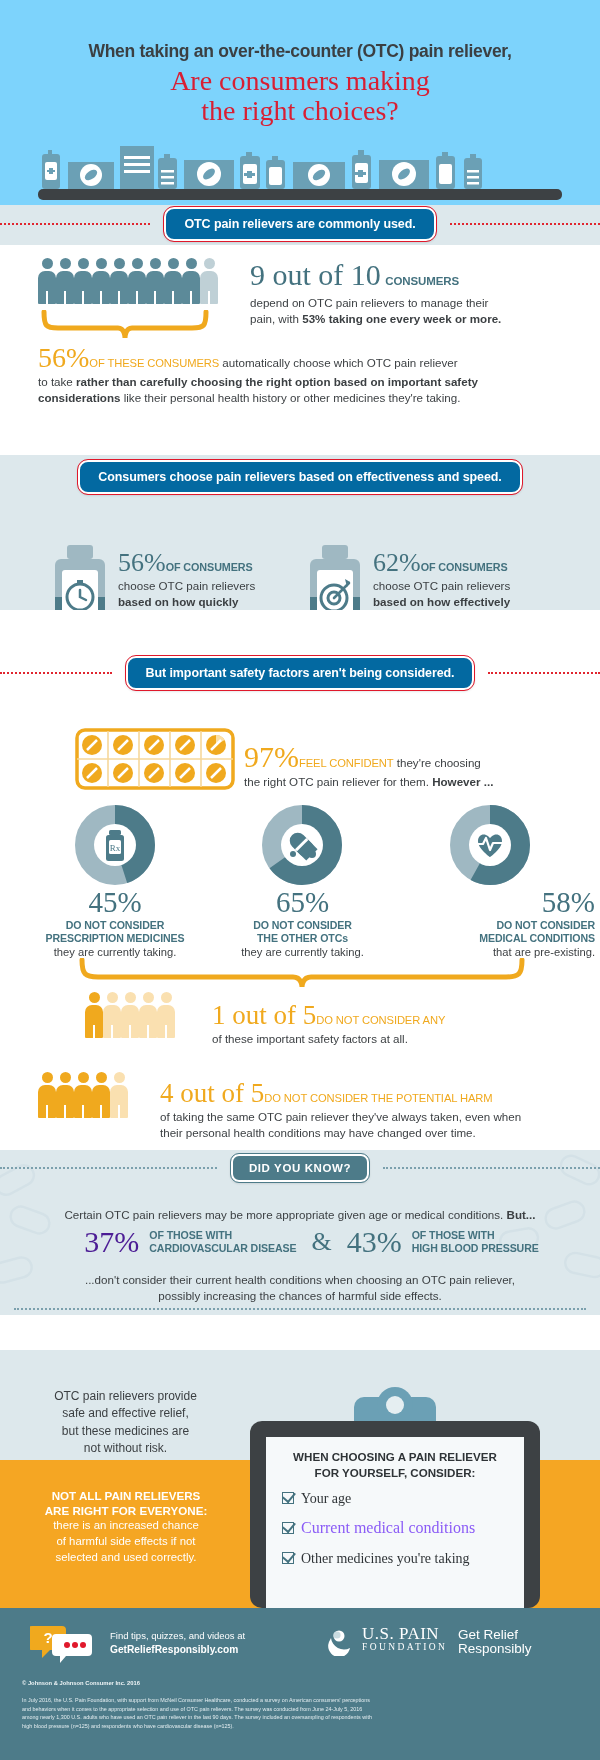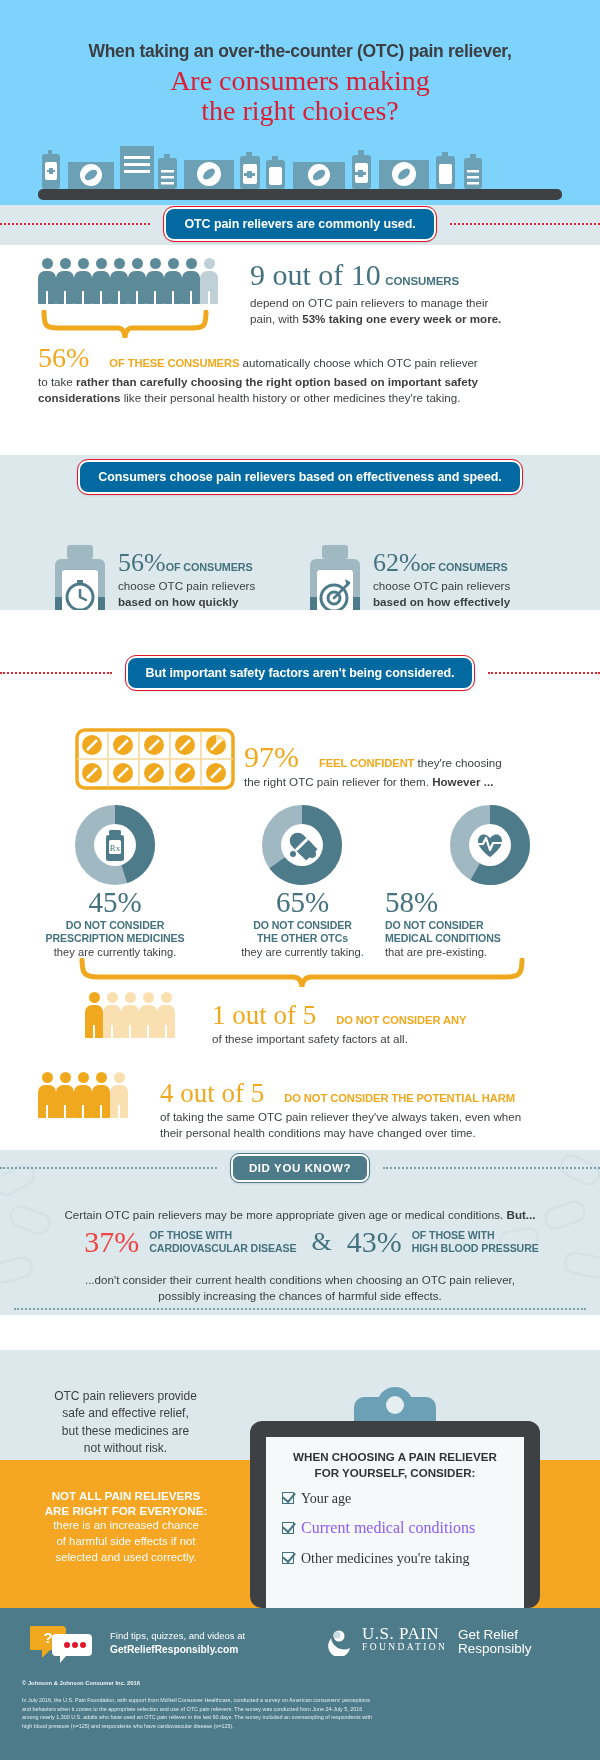--- a/index.html
+++ b/index.html
@@ -67,21 +67,21 @@
   .person { display: inline-block; width: 18px; height: 46px; position: relative; vertical-align: bottom; }
   .person .head { position: absolute; top: 0; left: 3.5px; width: 11px; height: 11px; border-radius: 50%; background: currentColor; }
   .person .body { position: absolute; top: 13px; left: 0; width: 18px; height: 33px; background: currentColor;
                   border-radius: 7px 7px 1px 1px; }
   .person .gap  { position: absolute; bottom: 0; left: 8px; width: 2px; height: 13px; background: #ffffff; }
 
   .pct-big { font-family: "Liberation Serif", serif; font-size: 29px; color: #44727f; line-height: 1; }
   .cap { font-size: 10.6px; font-weight: bold; color: #44727f; letter-spacing: -0.1px; line-height: 1.22; }
   .sub { font-size: 11.2px; color: #3b3f42; line-height: 1.25; }
 
-  .kicker-gold { color: #f0a91e; font-weight: bold; font-size: 11.2px; letter-spacing: -0.1px; padding-left: 20px; }
+  .kicker-gold { color: #f0a91e; font-weight: normal; font-size: 11.2px; letter-spacing: -0.1px; }
   .chk { display:inline-block; width: 12px; height: 12px; border: 1.6px solid #44727f; margin-right: 7px; position: relative; vertical-align: -1px;}
   .chk:after { content:""; position:absolute; left:2px; top:-3px; width:6px; height:10px; border:solid #44727f; border-width:0 2px 2px 0; transform: rotate(40deg); }
 
   
   .footer { position: absolute; left: 0; top: 1608px; width: 600px; height: 152px; background: #4d7b89; color: #fff; }
   .fine { font-size: 5.4px; line-height: 1.6; color: #e3edf0; }
   .copy { font-size: 5.8px; font-weight: bold; color: #eef4f6; }
 
   .footer-cta { font-size: 9.5px; color: #ffffff; line-height: 1.35; }
   .footer-cta b { font-size: 10.2px; }
@@ -352,21 +352,21 @@
     <div class="cap" style="margin-top:2px;">DO NOT CONSIDER</div>
     <div class="cap">PRESCRIPTION MEDICINES</div>
     <div class="sub">they are currently taking.</div>
   </div>
   <div style="position:absolute;top:888px;left:195px;width:215px;text-align:center;">
     <div class="pct-big">65%</div>
     <div class="cap" style="margin-top:2px;">DO NOT CONSIDER</div>
     <div class="cap">THE OTHER OTCs</div>
     <div class="sub">they are currently taking.</div>
   </div>
-  <div style="position:absolute;top:888px;left:385px;width:210px;text-align:left;">
+  <div style="position:absolute;top:888px;left:385px;width:210px;text-align:right;">
     <div class="pct-big">58%</div>
     <div class="cap" style="margin-top:2px;">DO NOT CONSIDER</div>
     <div class="cap">MEDICAL CONDITIONS</div>
     <div class="sub">that are pre-existing.</div>
   </div>
 
   <svg style="position:absolute;top:958px;left:78px;" width="450" height="32">
     <path d="M4,2 C4,16 7,19 20,19 L215,19 C224,19 224,29 224,29 C224,29 224,19 233,19 L428,19 C441,19 444,16 444,2" fill="none" stroke="#f0a91e" stroke-width="5" stroke-linecap="round"></path>
   </svg>
 
@@ -408,21 +408,21 @@
     <div class="pill teal-pill">DID YOU KNOW?</div>
     <div class="pill-gap"></div>
     <div class="dots teal-dots"></div>
   </div>
 
   <div style="position:absolute;top:1205px;left:0;width:600px;text-align:center;">
     <span class="body-txt">Certain OTC pain relievers may be more appropriate given age or medical conditions. </span><b class="body-txt">But...</b>
   </div>
 
   <div style="position:absolute;top:1225px;left:0;width:600px;display:flex;justify-content:center;align-items:center;gap:10px;">
-    <span class="bigserif" style="font-size:30px;color:#ef4444;margin-left:23px;">37%</span>
+    <span class="bigserif" style="font-size:30px;color:#4c1d95;margin-left:23px;">37%</span>
     <span style="text-align:left;">
       <span class="cap" style="display:block;">OF THOSE WITH</span>
       <span class="cap" style="display:block;">CARDIOVASCULAR DISEASE</span>
     </span>
     <span class="bigserif" style="font-size:26px;color:#44727f;padding:0 5px;">&amp;</span>
     <span class="bigserif" style="font-size:30px;color:#44727f;">43%</span>
     <span style="text-align:left;">
       <span class="cap" style="display:block;">OF THOSE WITH</span>
       <span class="cap" style="display:block;">HIGH BLOOD PRESSURE</span>
     </span>

